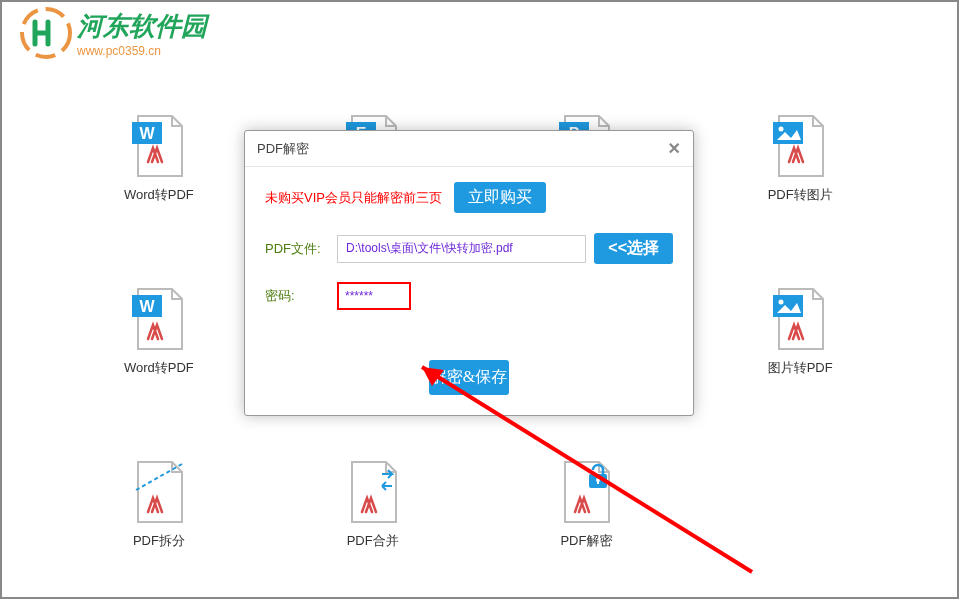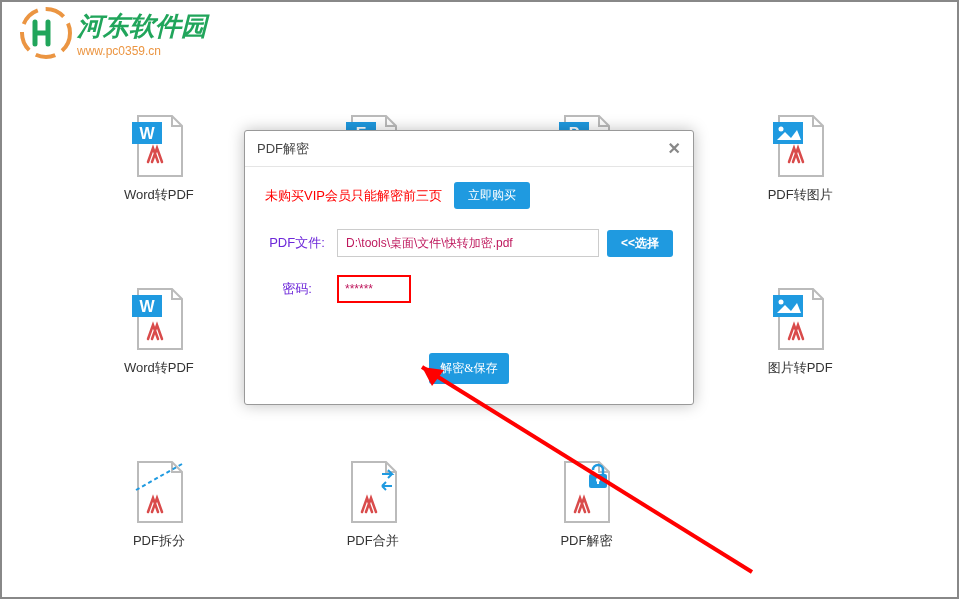--- a/index.html
+++ b/index.html
@@ -17,25 +17,25 @@
 .page-svg { width: 100%; height: 100%; }
 
 .dialog-overlay { position: absolute; inset: 0; z-index: 5; }
 .dialog { position: absolute; left: 242px; top: 128px; width: 450px; background: #fff; border: 1px solid #999; box-shadow: 0 0 15px rgba(0,0,0,0.25); border-radius: 3px; }
 .dialog-header { display: flex; justify-content: space-between; align-items: center; padding: 8px 12px; border-bottom: 1px solid #e5e5e5; }
 .dialog-title { font-size: 13px; color: #444; }
 .dialog-close { cursor: pointer; font-size: 16px; color: #888; font-weight: bold; }
 .dialog-body { padding: 15px 20px 20px 20px; }
 .warn-row { display: flex; align-items: center; justify-content: flex-start; gap: 12px; margin-bottom: 20px; }
 .warn-text { color: #ff0000; font-size: 13px; }
-.btn { border: none; cursor: pointer; font-size: 12px; padding: 5px 14px; border-radius: 3px; }
+.btn { border: none; cursor: pointer; font-size: 16px; padding: 5px 14px; border-radius: 3px; }
 .btn-blue { background: #1f9ae0; color: #fff; }
 .form-row { display: flex; align-items: center; margin-bottom: 18px; }
-.form-label { width: 72px; text-align: center; font-size: 13px; color: #6d28d9; padding-right: 8px; }
-.form-input { flex: 1; height: 28px; border: 1px solid #ccc; padding: 0 8px; font-size: 12px; color: #be185d; }
+.form-label { width: 72px; text-align: left; font-size: 13px; color: #4d7c0f; padding-right: 8px; }
+.form-input { flex: 1; height: 28px; border: 1px solid #ccc; padding: 0 8px; font-size: 12px; color: #6d28d9; }
 .select-btn { margin-left: 8px; font-weight: bold; }
 .pw-highlight { border: 2px solid #ff0000 !important; padding: 0 6px; width: 74px; flex: none; height: 28px; }
 .button-row { display: flex; justify-content: center; gap: 20px; margin-top: 50px; }
 .button-row .btn { width: 80px; padding: 7px 0; font-family: Liberation Serif, serif; }
 
 .arrow-svg { position: absolute; z-index: 10; pointer-events: none; left: 370px; top: 340px; width: 400px; height: 240px; }
 </style>
 </head>
 <body>
 

